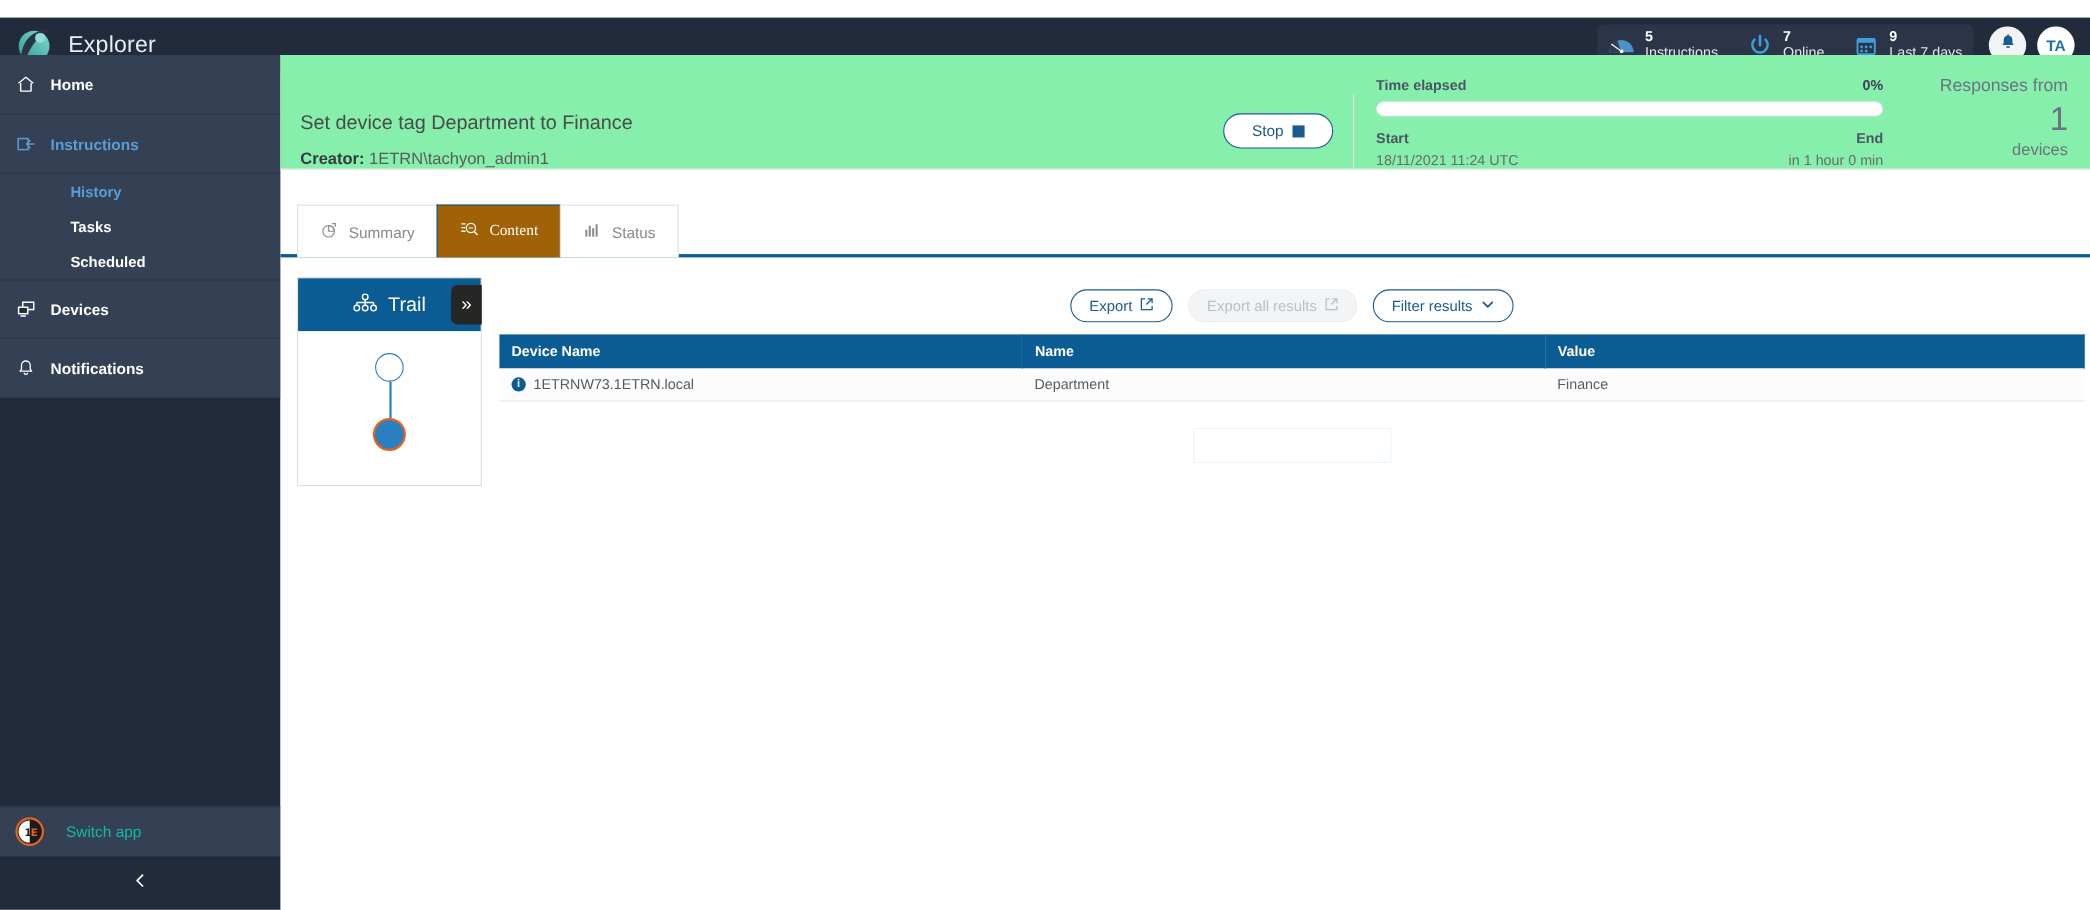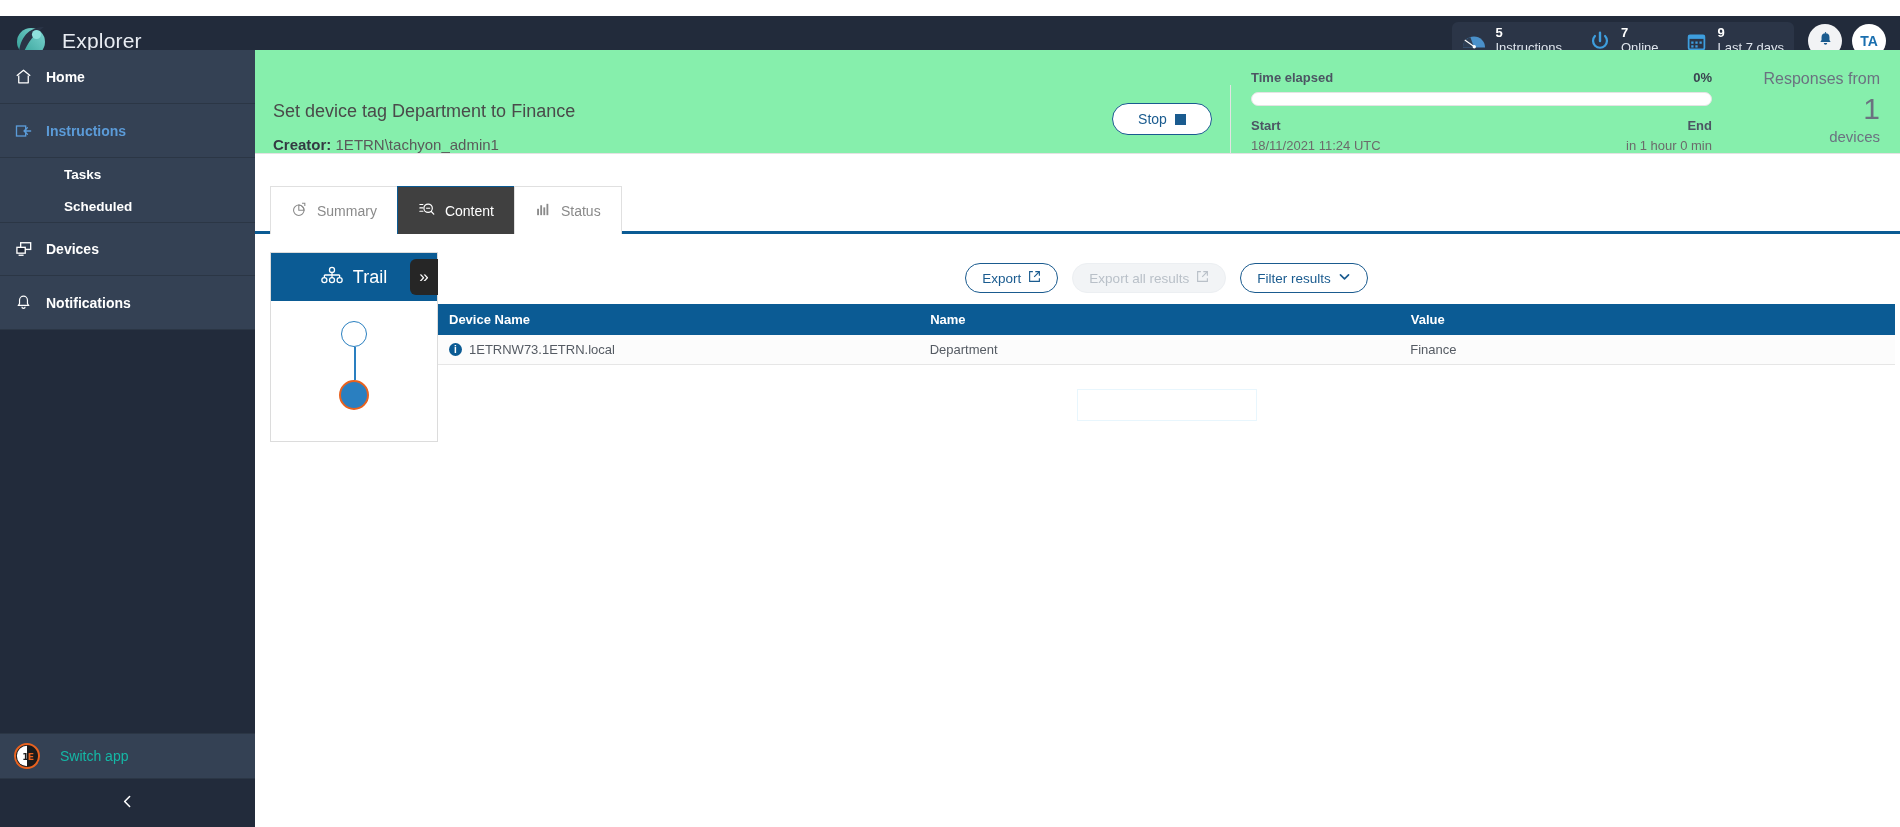--- a/index.html
+++ b/index.html
@@ -109,24 +109,24 @@
   .resp-unit { font-size: 15px; color: #6b7280; margin-top: 4px; }
 
   
   .tabs { display: flex; height: 48px; margin-top: 32px; padding-left: 15px;
           border-bottom: 3px solid #0b5b94; }
   .tab {
     display: flex; align-items: center; gap: 9px; padding: 0 20px; height: 48px;
     border: 1px solid #e0e0e0; border-bottom: none; background: #ffffff;
     color: #8a8a8a; font-size: 14px; cursor: pointer; margin-right: -1px;
   }
-  .tab.active { background: #404040; color: #ffffff; border-color: #0b5b94; }
-
-  
-  .content-row { display: flex; padding: 18px 5px 0 15px; }
+  .tab.active { background: #a16207; color: #ffffff; border-color: #0b5b94; font-family: Liberation Serif, serif; }
+
+  
+  .content-row { display: flex; padding: 18px 5px 0 15px; gap: 16px; }
   .trail-panel { width: 168px; border: 1px solid #dcdcdc; background: #ffffff; flex: none; }
   .trail-head {
     position: relative; height: 48px; background: #0b5b94; color: #ffffff;
     display: flex; align-items: center; justify-content: center; gap: 10px; font-size: 18px;
   }
   .trail-expand {
     position: absolute; right: -1px; top: 6px; width: 28px; height: 36px;
     background: #262626; border-radius: 6px 0 0 6px;
     display: flex; align-items: center; justify-content: center;
     color: #ffffff; font-size: 17px; cursor: pointer;
@@ -270,20 +270,23 @@
       <div class="nav-item active">
         <span class="nav-ico">
           <svg viewBox="0 0 24 24" width="20" height="20">
             <rect x="3" y="6" width="11" height="12" fill="none" stroke="#5b9bd8" stroke-width="1.6"></rect>
             <path d="M12 12 H20 M12 12 L16 8 M12 12 L16 16" fill="none" stroke="#5b9bd8" stroke-width="1.6" stroke-linecap="round"></path>
           </svg>
         </span>
         <span class="nav-label">Instructions</span>
       </div>
 
+      <div class="sub-item active">
+        <span>History</span>
+      </div>
       <div class="sub-item">
         <span>Tasks</span>
       </div>
       <div class="sub-item">
         <span>Scheduled</span>
       </div>
 
       <div class="nav-item" style="border-top:1px solid #2b3645;">
         <span class="nav-ico">
           <svg viewBox="0 0 24 24" width="20" height="20">

